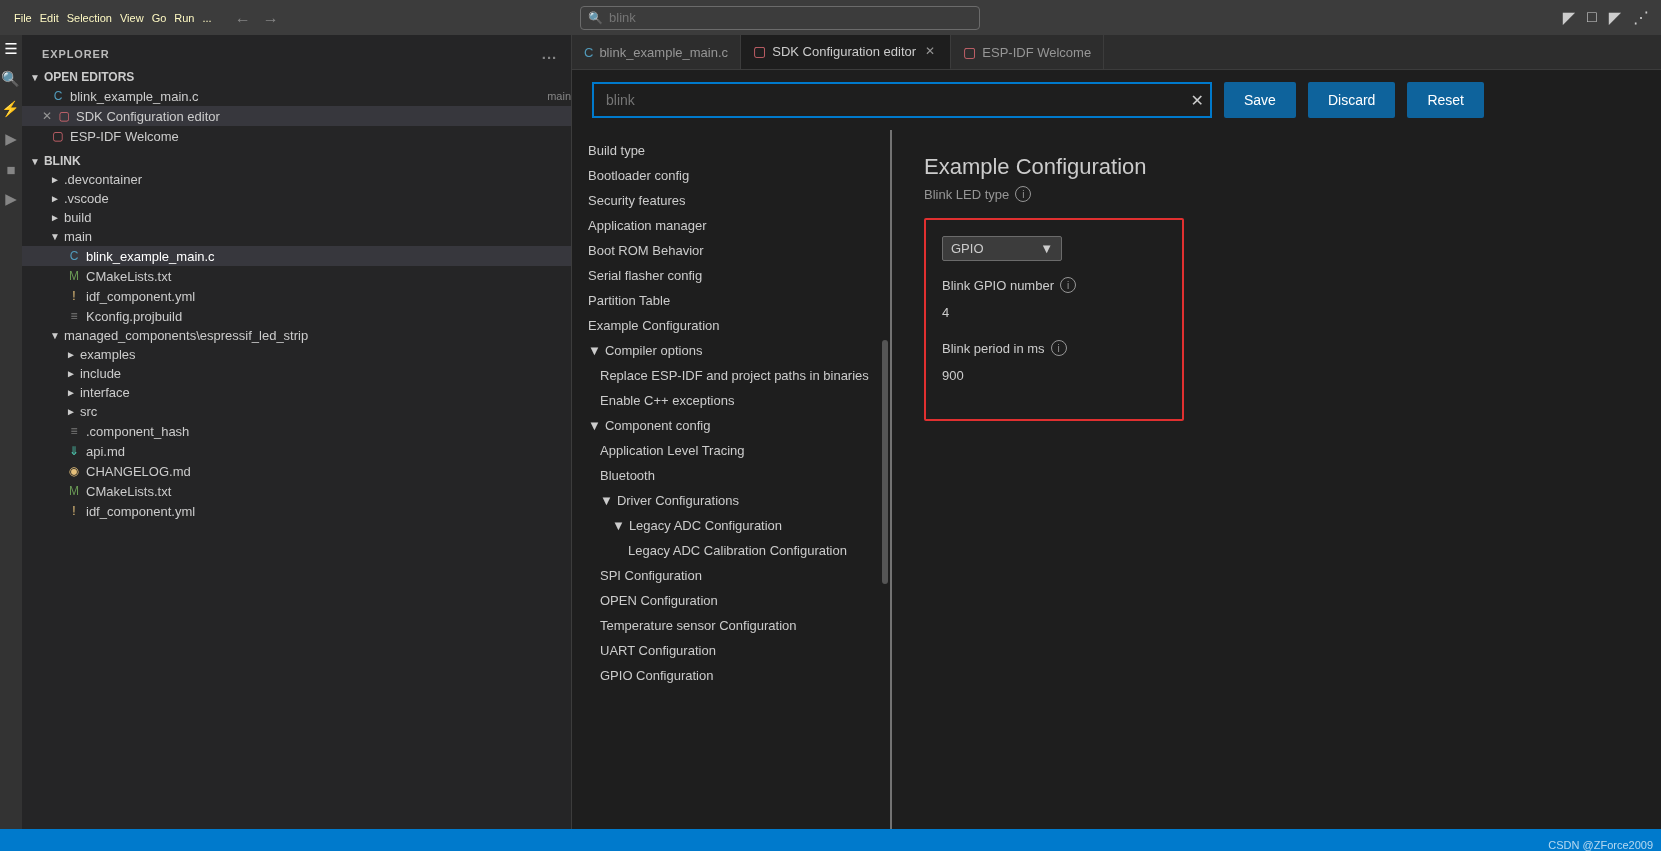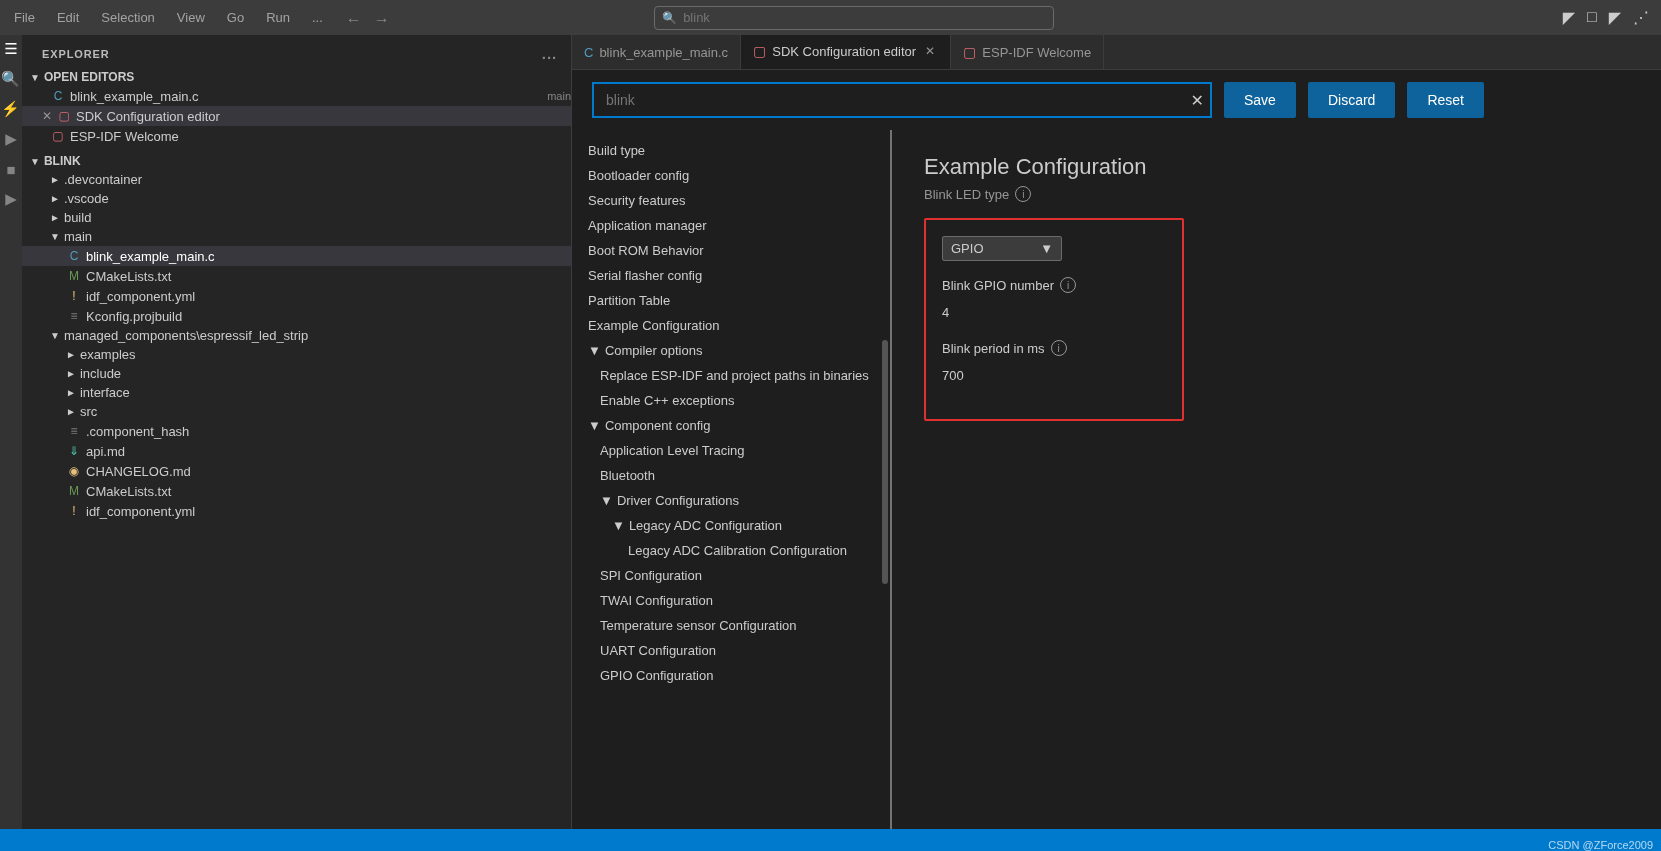--- a/index.html
+++ b/index.html
@@ -19,23 +19,22 @@
       display: flex;
       align-items: center;
       background: #3c3c3c;
       height: 35px;
       padding: 0 10px;
       gap: 16px;
       flex-shrink: 0;
     }
     .title-bar-menu {
       display: flex;
-      gap: 14px;
-      color: #a3a3a3;
-      font-size: 13px;
+      color: #fef9c3;
+      font-size: 11px;
     }
     .title-bar-menu span {
       cursor: pointer;
       padding: 2px 4px;
     }
     .title-nav {
       display: flex;
       gap: 6px;
       align-items: center;
     }
@@ -605,21 +604,21 @@
           <div class="sdk-nav-item indented with-chevron" style="padding-left:28px;">
             <span>▼</span>
             <span>Driver Configurations</span>
           </div>
           <div class="sdk-nav-item with-chevron" style="padding-left:40px;">
             <span>▼</span>
             <span>Legacy ADC Configuration</span>
           </div>
           <div class="sdk-nav-item" style="padding-left:56px;">Legacy ADC Calibration Configuration</div>
           <div class="sdk-nav-item indented">SPI Configuration</div>
-          <div class="sdk-nav-item indented">TWAI Configuration</div>
+          <div class="sdk-nav-item indented">OPEN Configuration</div>
           <div class="sdk-nav-item indented">Temperature sensor Configuration</div>
           <div class="sdk-nav-item indented">UART Configuration</div>
           <div class="sdk-nav-item indented">GPIO Configuration</div>
 
           <div style="position:absolute; right:0; top:0; width:8px; height:100%; background:#1e1e1e;">
             <div style="position:absolute; top:30%; height:35%; width:6px; background:#555; border-radius:3px;"></div>
           </div>
         </div>
 
         <div class="sdk-config-panel">
@@ -638,21 +637,21 @@
             <div class="config-field-label">
               <span>Blink GPIO number</span>
               <span class="info-icon">i</span>
             </div>
             <div class="config-field-value">4</div>
 
             <div class="config-field-label">
               <span>Blink period in ms</span>
               <span class="info-icon">i</span>
             </div>
-            <div class="config-field-value">700</div>
+            <div class="config-field-value">900</div>
           </div>
         </div>
 
       </div>
     </div>
   </div>
 </div>
 
 <div class="status-bar">
   <span></span>

